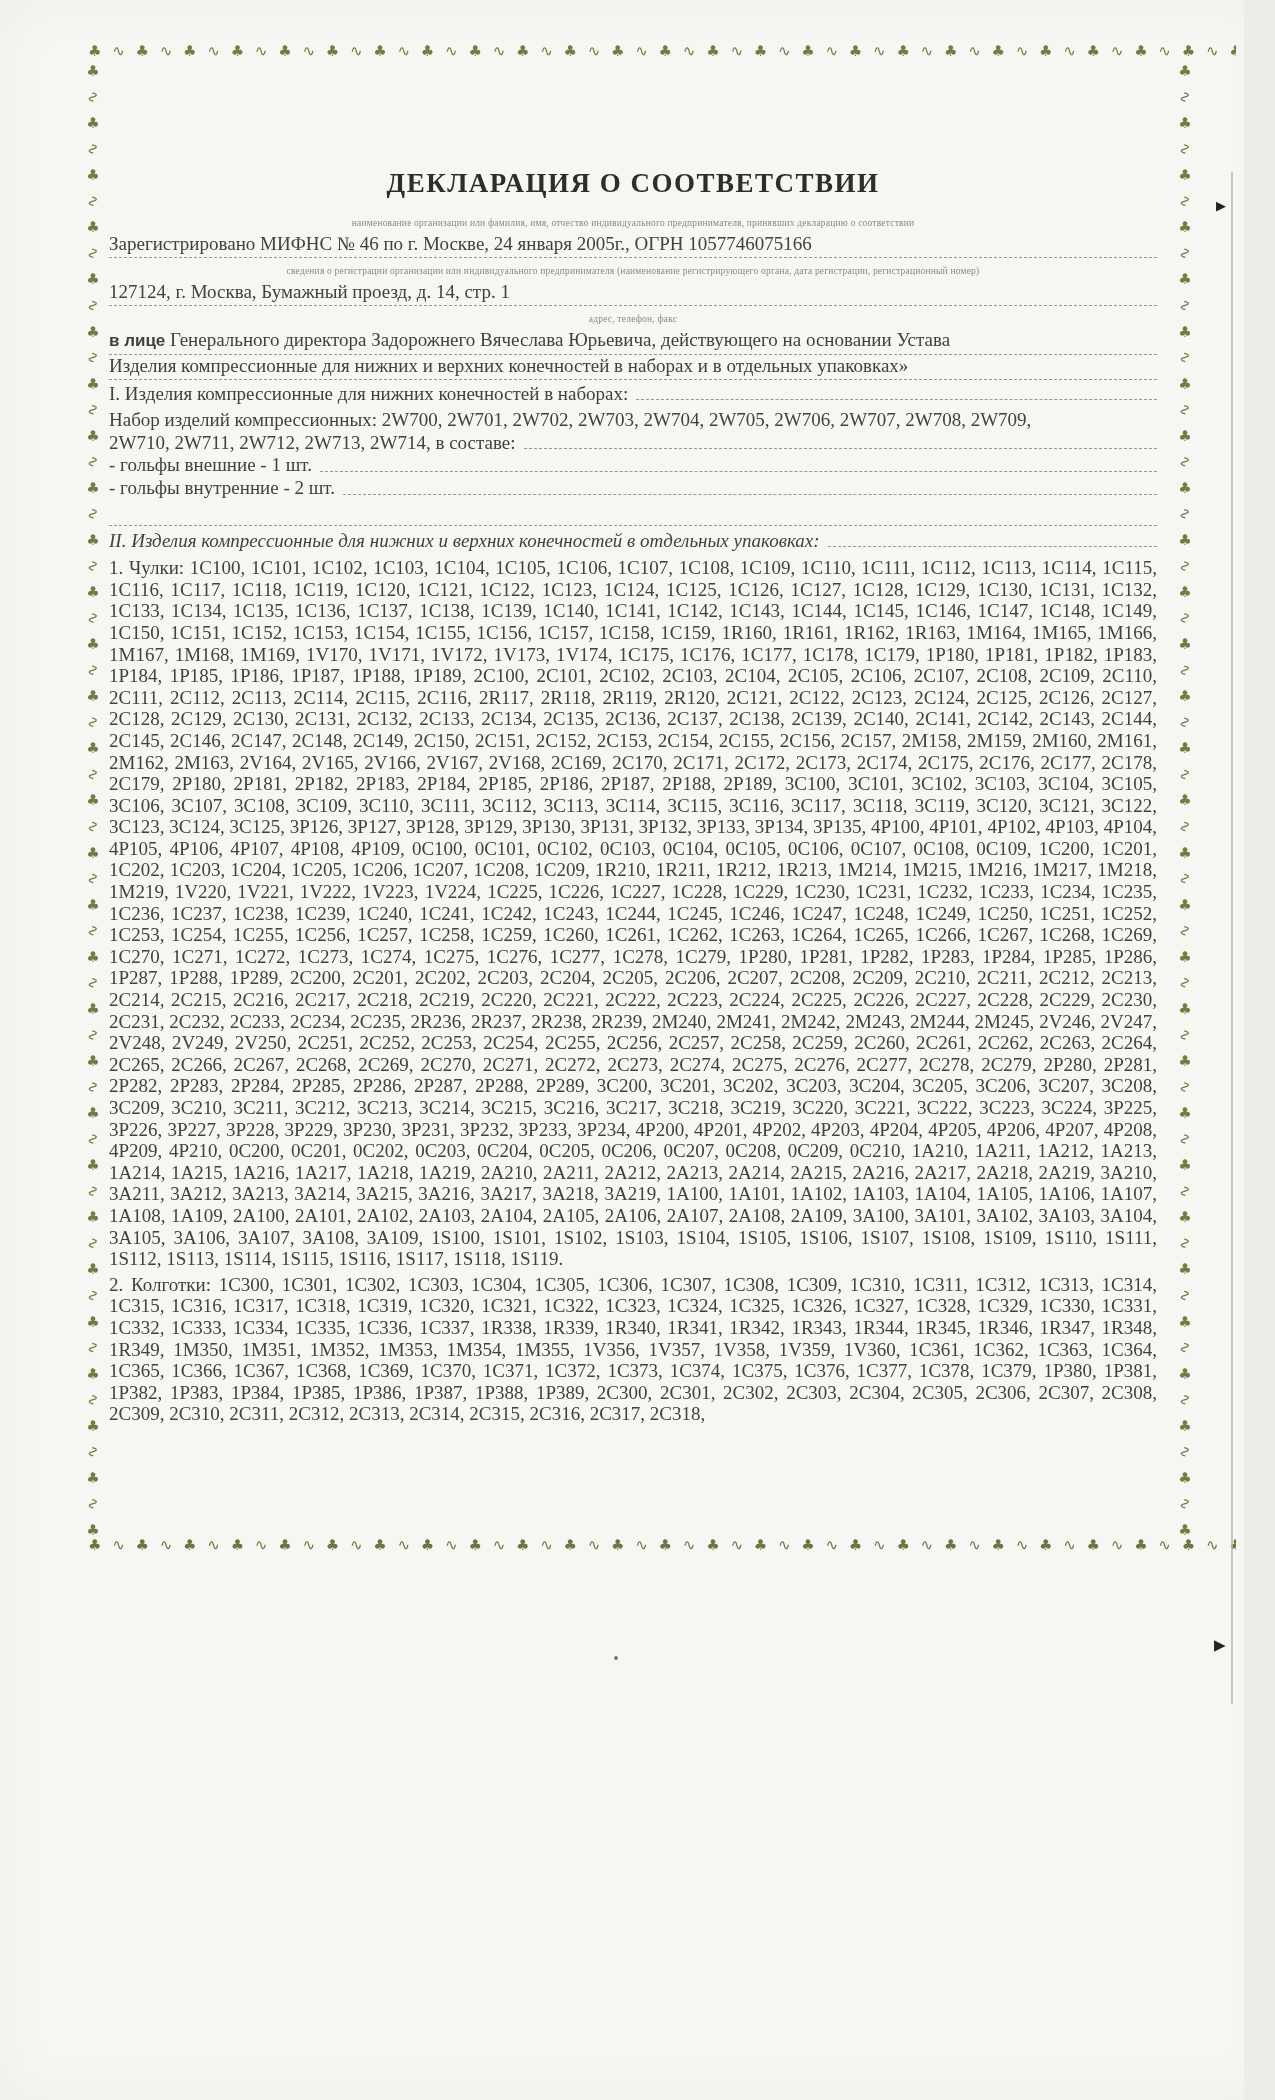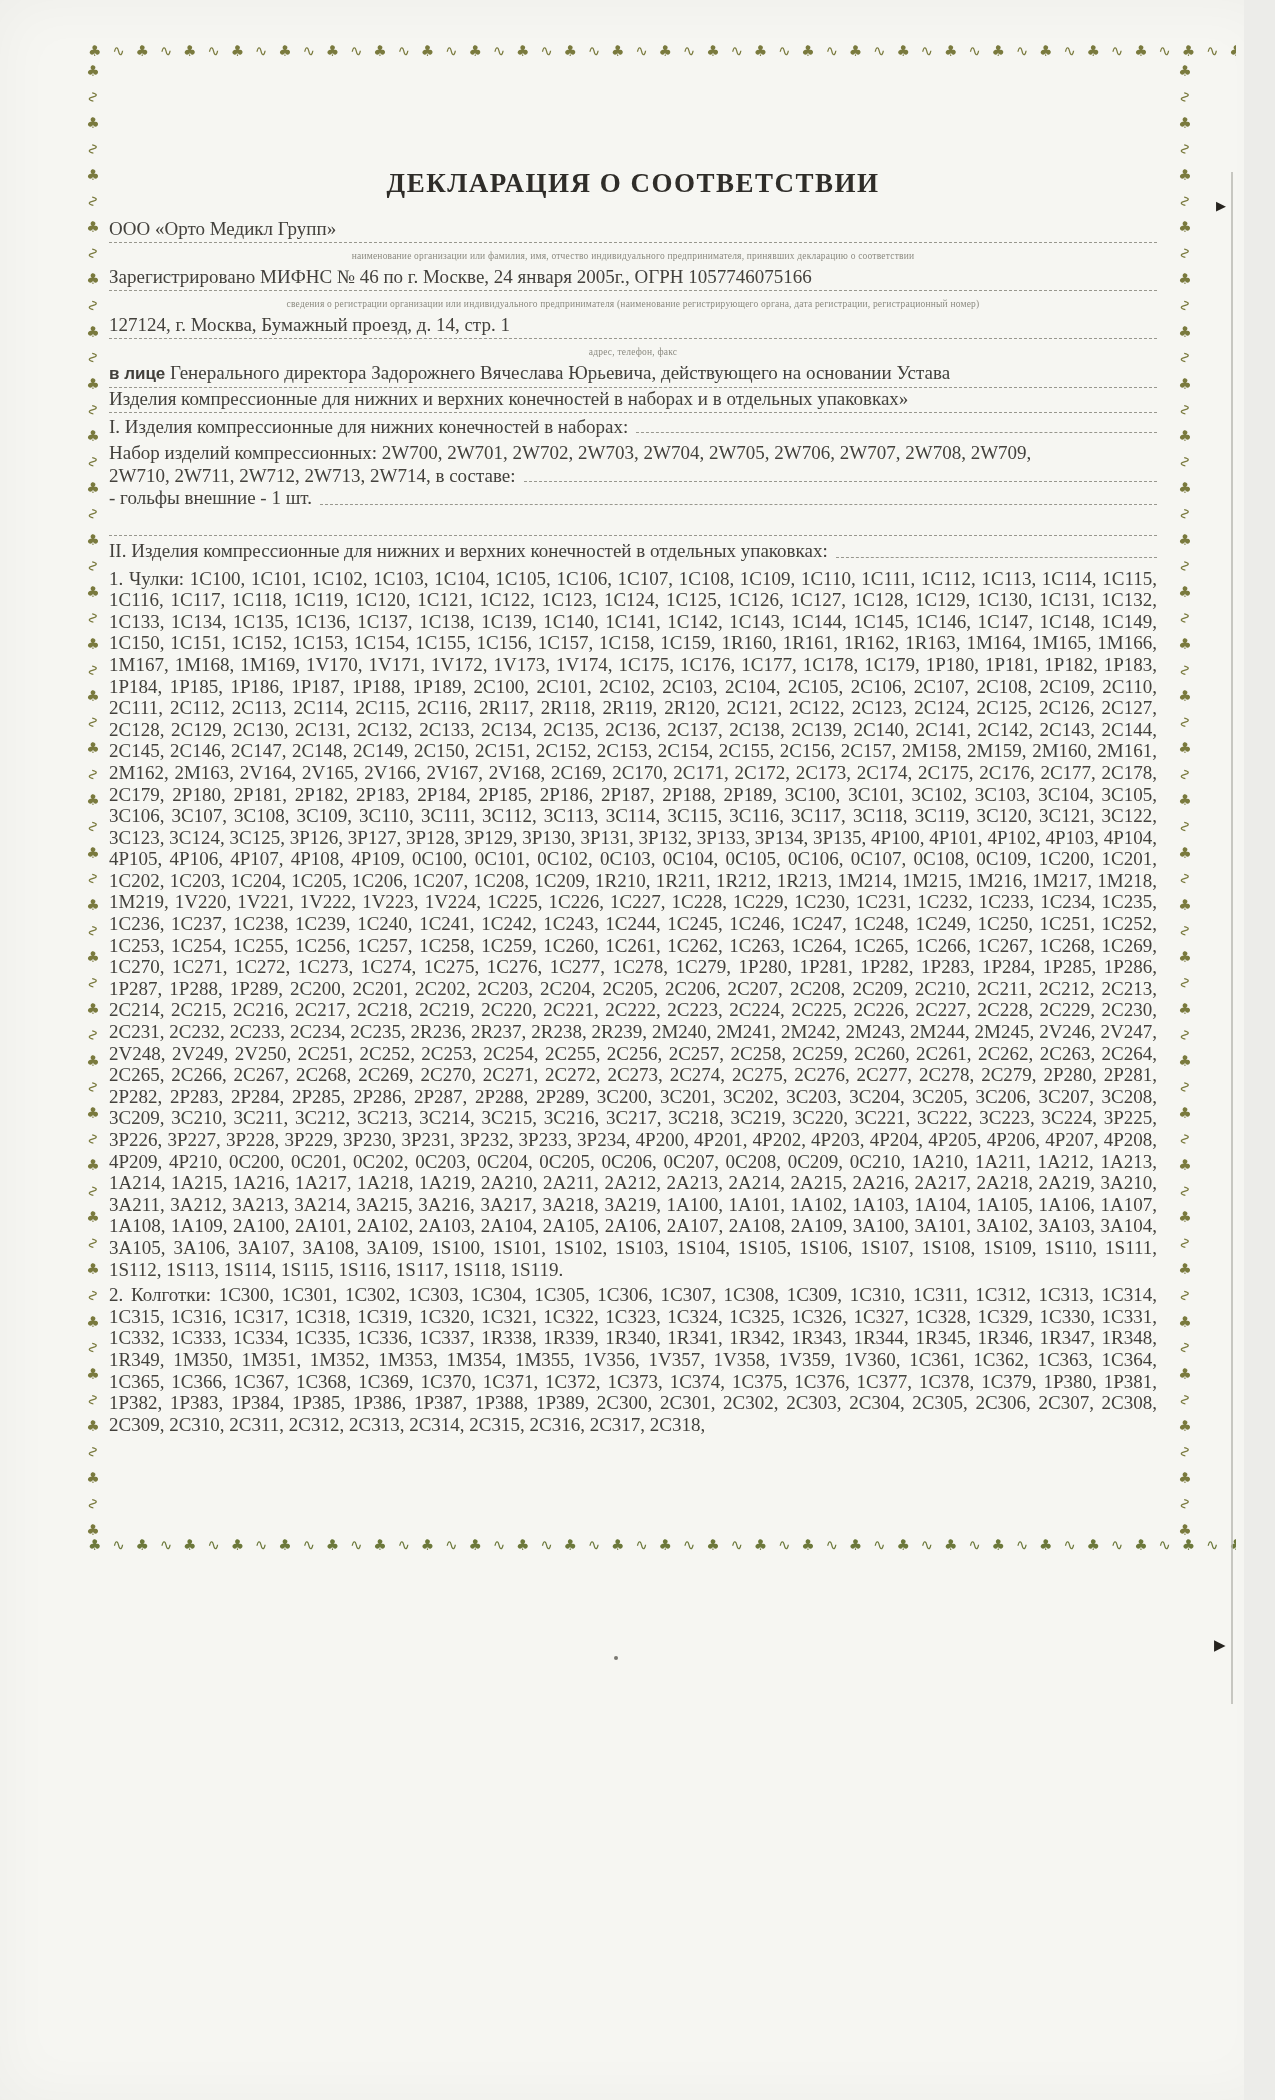--- a/index.html
+++ b/index.html
@@ -69,21 +69,20 @@
   <div class="paper-edge"></div>
   <div class="edge-line"></div>
   <div class="edge-mark m1">▶</div>
   <div class="edge-mark m2">▶</div>
   <div class="scan-dot"></div>
 
   <div class="content">
 
     <div class="title">ДЕКЛАРАЦИЯ О СООТВЕТСТВИИ</div>
 
-    <div class="field">ООО «Орто Медикл Групп»</div>
     <div class="caption">наименование организации или фамилия, имя, отчество индивидуального предпринимателя, принявших декларацию о соответствии</div>
 
     <div class="field">Зарегистрировано МИФНС № 46 по г. Москве, 24 января 2005г., ОГРН 1057746075166</div>
     <div class="caption">сведения о регистрации организации или индивидуального предпринимателя (наименование регистрирующего органа, дата регистрации, регистрационный номер)</div>
 
     <div class="field">127124, г. Москва, Бумажный проезд, д. 14, стр. 1</div>
     <div class="caption">адрес, телефон, факс</div>
 
     <div class="field">
       <span class="lead">в лице</span>
@@ -101,24 +100,28 @@
     <div style="margin-top:5px;">Набор изделий компрессионных: 2W700, 2W701, 2W702, 2W703, 2W704, 2W705, 2W706, 2W707, 2W708, 2W709,</div>
     <div class="row-fill">
       <span class="txt">2W710, 2W711, 2W712, 2W713, 2W714, в составе:</span>
       <span class="fill"></span>
     </div>
 
     <div class="row-fill">
       <span class="txt">- гольфы внешние - 1 шт.</span>
       <span class="fill"></span>
     </div>
+    <div class="row-fill">
+      <span class="txt">- гольфы внутренние - 2 шт.</span>
+      <span class="fill"></span>
+    </div>
 
     <div class="blank-dash"></div>
 
-    <div class="row-fill" style="margin-top:4px;">
+    <div class="row-fill" style="margin-top:4px;font-style:italic;">
       <span class="txt">II. Изделия компрессионные для нижних и верхних конечностей в отдельных упаковках:</span>
       <span class="fill"></span>
     </div>
 
     <div class="codes first">1. Чулки: 1C100, 1C101, 1C102, 1C103, 1C104, 1C105, 1C106, 1C107, 1C108, 1C109, 1C110, 1C111, 1C112, 1C113, 1C114, 1C115, 1C116, 1C117, 1C118, 1C119, 1C120, 1C121, 1C122, 1C123, 1C124, 1C125, 1C126, 1C127, 1C128, 1C129, 1C130, 1C131, 1C132, 1C133, 1C134, 1C135, 1C136, 1C137, 1C138, 1C139, 1C140, 1C141, 1C142, 1C143, 1C144, 1C145, 1C146, 1C147, 1C148, 1C149, 1C150, 1C151, 1C152, 1C153, 1C154, 1C155, 1C156, 1C157, 1C158, 1C159, 1R160, 1R161, 1R162, 1R163, 1M164, 1M165, 1M166, 1M167, 1M168, 1M169, 1V170, 1V171, 1V172, 1V173, 1V174, 1C175, 1C176, 1C177, 1C178, 1C179, 1P180, 1P181, 1P182, 1P183, 1P184, 1P185, 1P186, 1P187, 1P188, 1P189, 2C100, 2C101, 2C102, 2C103, 2C104, 2C105, 2C106, 2C107, 2C108, 2C109, 2C110, 2C111, 2C112, 2C113, 2C114, 2C115, 2C116, 2R117, 2R118, 2R119, 2R120, 2C121, 2C122, 2C123, 2C124, 2C125, 2C126, 2C127, 2C128, 2C129, 2C130, 2C131, 2C132, 2C133, 2C134, 2C135, 2C136, 2C137, 2C138, 2C139, 2C140, 2C141, 2C142, 2C143, 2C144, 2C145, 2C146, 2C147, 2C148, 2C149, 2C150, 2C151, 2C152, 2C153, 2C154, 2C155, 2C156, 2C157, 2M158, 2M159, 2M160, 2M161, 2M162, 2M163, 2V164, 2V165, 2V166, 2V167, 2V168, 2C169, 2C170, 2C171, 2C172, 2C173, 2C174, 2C175, 2C176, 2C177, 2C178, 2C179, 2P180, 2P181, 2P182, 2P183, 2P184, 2P185, 2P186, 2P187, 2P188, 2P189, 3C100, 3C101, 3C102, 3C103, 3C104, 3C105, 3C106, 3C107, 3C108, 3C109, 3C110, 3C111, 3C112, 3C113, 3C114, 3C115, 3C116, 3C117, 3C118, 3C119, 3C120, 3C121, 3C122, 3C123, 3C124, 3C125, 3P126, 3P127, 3P128, 3P129, 3P130, 3P131, 3P132, 3P133, 3P134, 3P135, 4P100, 4P101, 4P102, 4P103, 4P104, 4P105, 4P106, 4P107, 4P108, 4P109, 0C100, 0C101, 0C102, 0C103, 0C104, 0C105, 0C106, 0C107, 0C108, 0C109, 1C200, 1C201, 1C202, 1C203, 1C204, 1C205, 1C206, 1C207, 1C208, 1C209, 1R210, 1R211, 1R212, 1R213, 1M214, 1M215, 1M216, 1M217, 1M218, 1M219, 1V220, 1V221, 1V222, 1V223, 1V224, 1C225, 1C226, 1C227, 1C228, 1C229, 1C230, 1C231, 1C232, 1C233, 1C234, 1C235, 1C236, 1C237, 1C238, 1C239, 1C240, 1C241, 1C242, 1C243, 1C244, 1C245, 1C246, 1C247, 1C248, 1C249, 1C250, 1C251, 1C252, 1C253, 1C254, 1C255, 1C256, 1C257, 1C258, 1C259, 1C260, 1C261, 1C262, 1C263, 1C264, 1C265, 1C266, 1C267, 1C268, 1C269, 1C270, 1C271, 1C272, 1C273, 1C274, 1C275, 1C276, 1C277, 1C278, 1C279, 1P280, 1P281, 1P282, 1P283, 1P284, 1P285, 1P286, 1P287, 1P288, 1P289, 2C200, 2C201, 2C202, 2C203, 2C204, 2C205, 2C206, 2C207, 2C208, 2C209, 2C210, 2C211, 2C212, 2C213, 2C214, 2C215, 2C216, 2C217, 2C218, 2C219, 2C220, 2C221, 2C222, 2C223, 2C224, 2C225, 2C226, 2C227, 2C228, 2C229, 2C230, 2C231, 2C232, 2C233, 2C234, 2C235, 2R236, 2R237, 2R238, 2R239, 2M240, 2M241, 2M242, 2M243, 2M244, 2M245, 2V246, 2V247, 2V248, 2V249, 2V250, 2C251, 2C252, 2C253, 2C254, 2C255, 2C256, 2C257, 2C258, 2C259, 2C260, 2C261, 2C262, 2C263, 2C264, 2C265, 2C266, 2C267, 2C268, 2C269, 2C270, 2C271, 2C272, 2C273, 2C274, 2C275, 2C276, 2C277, 2C278, 2C279, 2P280, 2P281, 2P282, 2P283, 2P284, 2P285, 2P286, 2P287, 2P288, 2P289, 3C200, 3C201, 3C202, 3C203, 3C204, 3C205, 3C206, 3C207, 3C208, 3C209, 3C210, 3C211, 3C212, 3C213, 3C214, 3C215, 3C216, 3C217, 3C218, 3C219, 3C220, 3C221, 3C222, 3C223, 3C224, 3P225, 3P226, 3P227, 3P228, 3P229, 3P230, 3P231, 3P232, 3P233, 3P234, 4P200, 4P201, 4P202, 4P203, 4P204, 4P205, 4P206, 4P207, 4P208, 4P209, 4P210, 0C200, 0C201, 0C202, 0C203, 0C204, 0C205, 0C206, 0C207, 0C208, 0C209, 0C210, 1A210, 1A211, 1A212, 1A213, 1A214, 1A215, 1A216, 1A217, 1A218, 1A219, 2A210, 2A211, 2A212, 2A213, 2A214, 2A215, 2A216, 2A217, 2A218, 2A219, 3A210, 3A211, 3A212, 3A213, 3A214, 3A215, 3A216, 3A217, 3A218, 3A219, 1A100, 1A101, 1A102, 1A103, 1A104, 1A105, 1A106, 1A107, 1A108, 1A109, 2A100, 2A101, 2A102, 2A103, 2A104, 2A105, 2A106, 2A107, 2A108, 2A109, 3A100, 3A101, 3A102, 3A103, 3A104, 3A105, 3A106, 3A107, 3A108, 3A109, 1S100, 1S101, 1S102, 1S103, 1S104, 1S105, 1S106, 1S107, 1S108, 1S109, 1S110, 1S111, 1S112, 1S113, 1S114, 1S115, 1S116, 1S117, 1S118, 1S119.</div>
 
     <div class="codes">2. Колготки: 1C300, 1C301, 1C302, 1C303, 1C304, 1C305, 1C306, 1C307, 1C308, 1C309, 1C310, 1C311, 1C312, 1C313, 1C314, 1C315, 1C316, 1C317, 1C318, 1C319, 1C320, 1C321, 1C322, 1C323, 1C324, 1C325, 1C326, 1C327, 1C328, 1C329, 1C330, 1C331, 1C332, 1C333, 1C334, 1C335, 1C336, 1C337, 1R338, 1R339, 1R340, 1R341, 1R342, 1R343, 1R344, 1R345, 1R346, 1R347, 1R348, 1R349, 1M350, 1M351, 1M352, 1M353, 1M354, 1M355, 1V356, 1V357, 1V358, 1V359, 1V360, 1C361, 1C362, 1C363, 1C364, 1C365, 1C366, 1C367, 1C368, 1C369, 1C370, 1C371, 1C372, 1C373, 1C374, 1C375, 1C376, 1C377, 1C378, 1C379, 1P380, 1P381, 1P382, 1P383, 1P384, 1P385, 1P386, 1P387, 1P388, 1P389, 2C300, 2C301, 2C302, 2C303, 2C304, 2C305, 2C306, 2C307, 2C308, 2C309, 2C310, 2C311, 2C312, 2C313, 2C314, 2C315, 2C316, 2C317, 2C318,</div>
 
   </div>
 </div>

